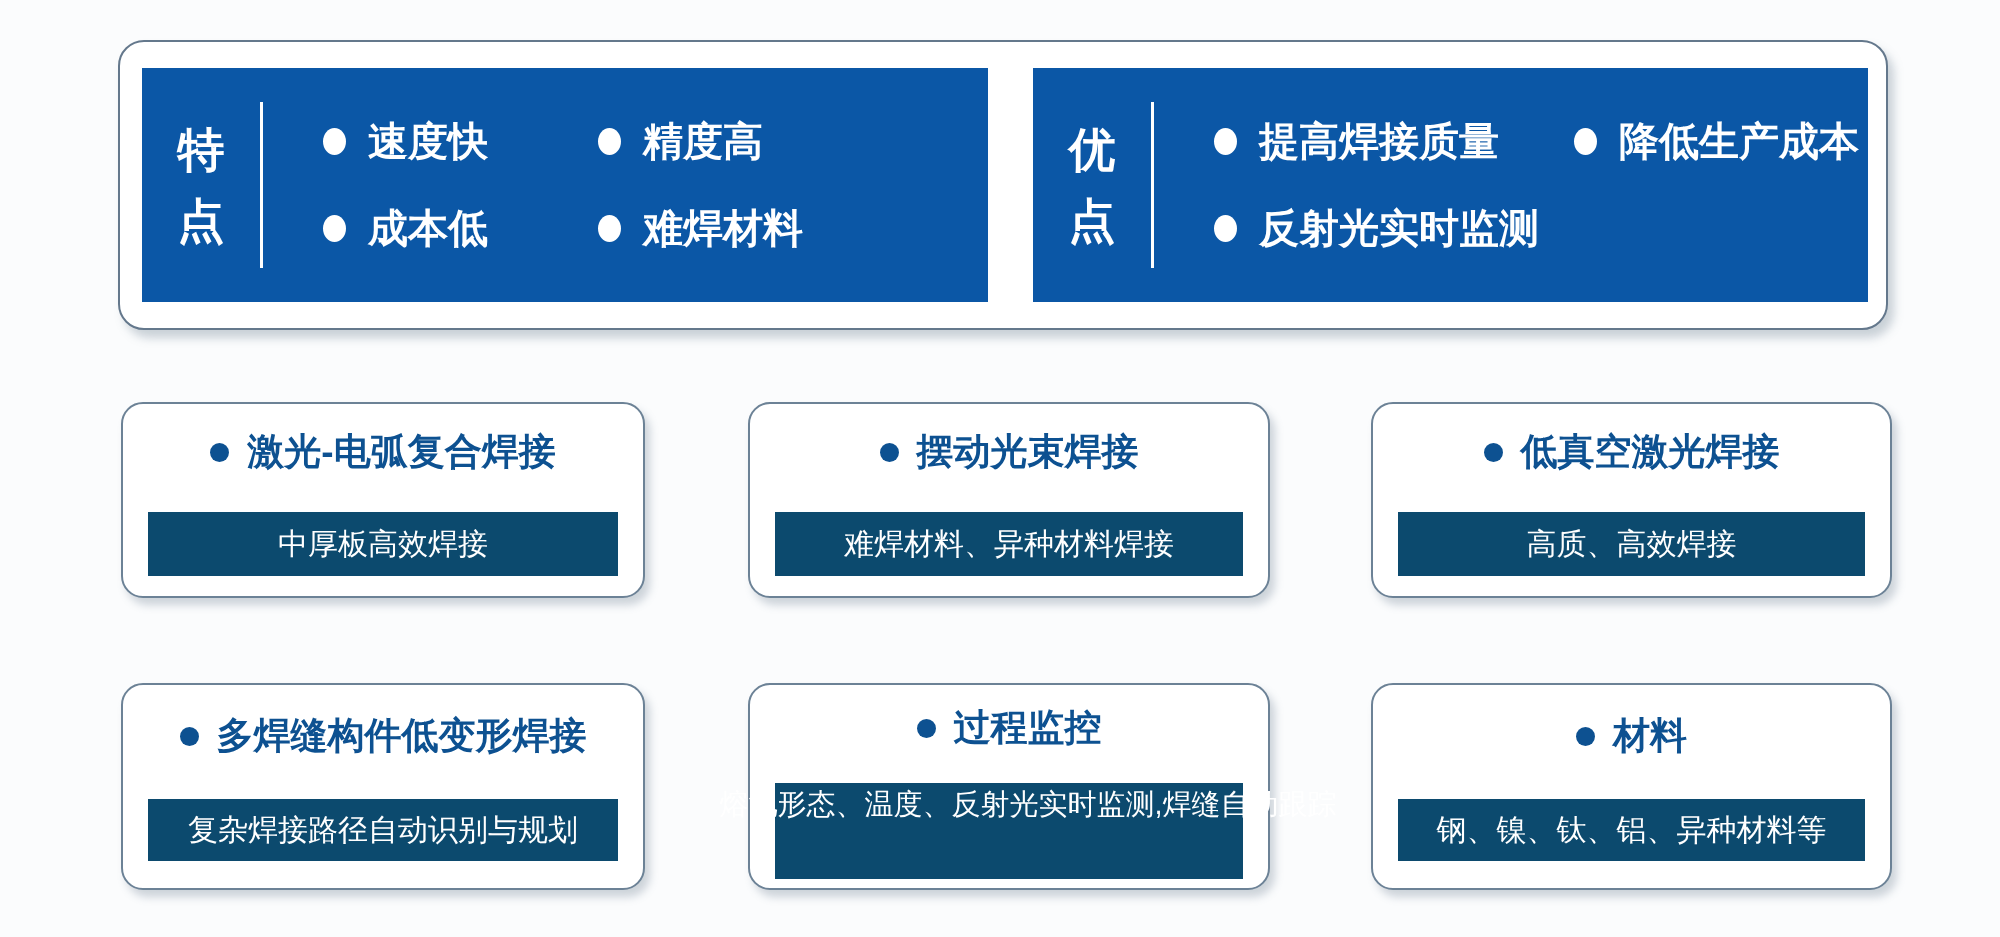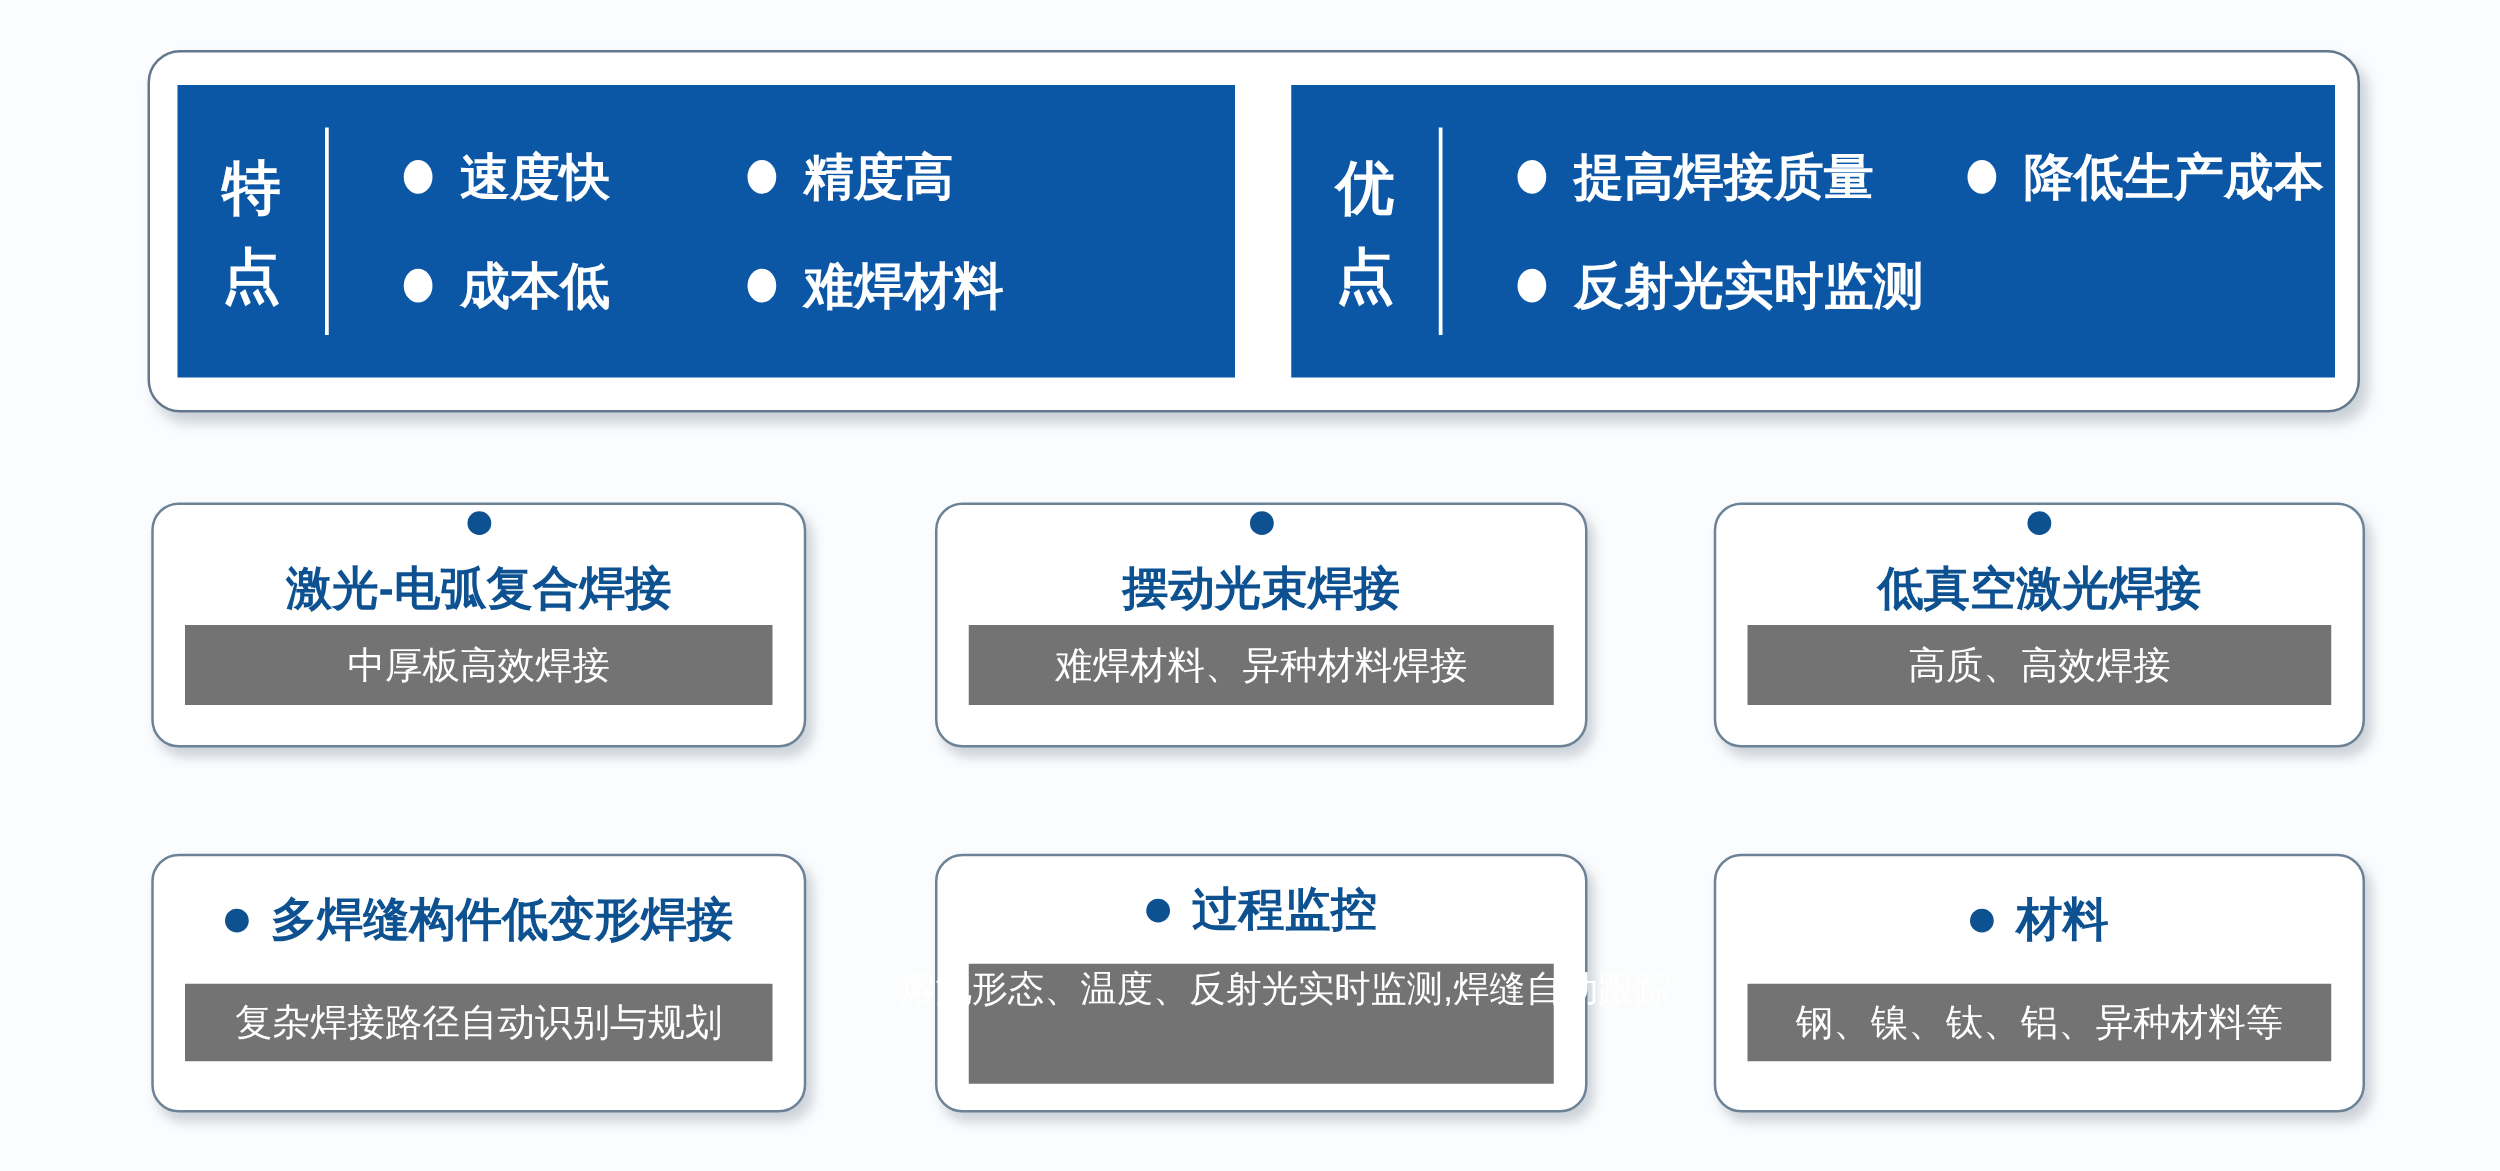--- a/index.html
+++ b/index.html
@@ -55,27 +55,27 @@
   .card.c1 { left:121px;  width:524px; }
   .card.c2 { left:748px;  width:522px; }
   .card.c3 { left:1371px; width:521px;font-family:Liberation Mono, monospace; }
   .row1 { top:402px; height:196px; }
   .row2 { top:683px; height:207px; }
 
   .card-title-row {
     display:flex; align-items:center; justify-content:center; gap:18px;
     color:#0d5191; font-size:37px; font-weight:700; white-space:nowrap;
   }
-  .row1 .card-title-row { height:96px;flex-direction:column; }
+  .row1 .card-title-row { height:96px; }
   .row2 .card-title-row { height:102px; }
   .card.monitor .card-title-row { height:86px; }
   .tdot { width:19px; height:19px; border-radius:50%; background:#0d5191; flex:none; }
 
   .card-bar {
-    margin:0 25px; background:#737373; color:#ffffff;
+    margin:12px 25px; background:#0c4a6e; color:#ffffff;
     display:flex; align-items:center; justify-content:center;
     font-size:30px; height:64px; white-space:nowrap;
   }
   .row2 .card-bar { height:62px; }
   .card.monitor .card-bar {
     height:96px; flex-direction:row; align-items:flex-start; justify-content:center;
     padding-left:38px; line-height:43px; font-size:29px;
   }
 </style>
 </head>

